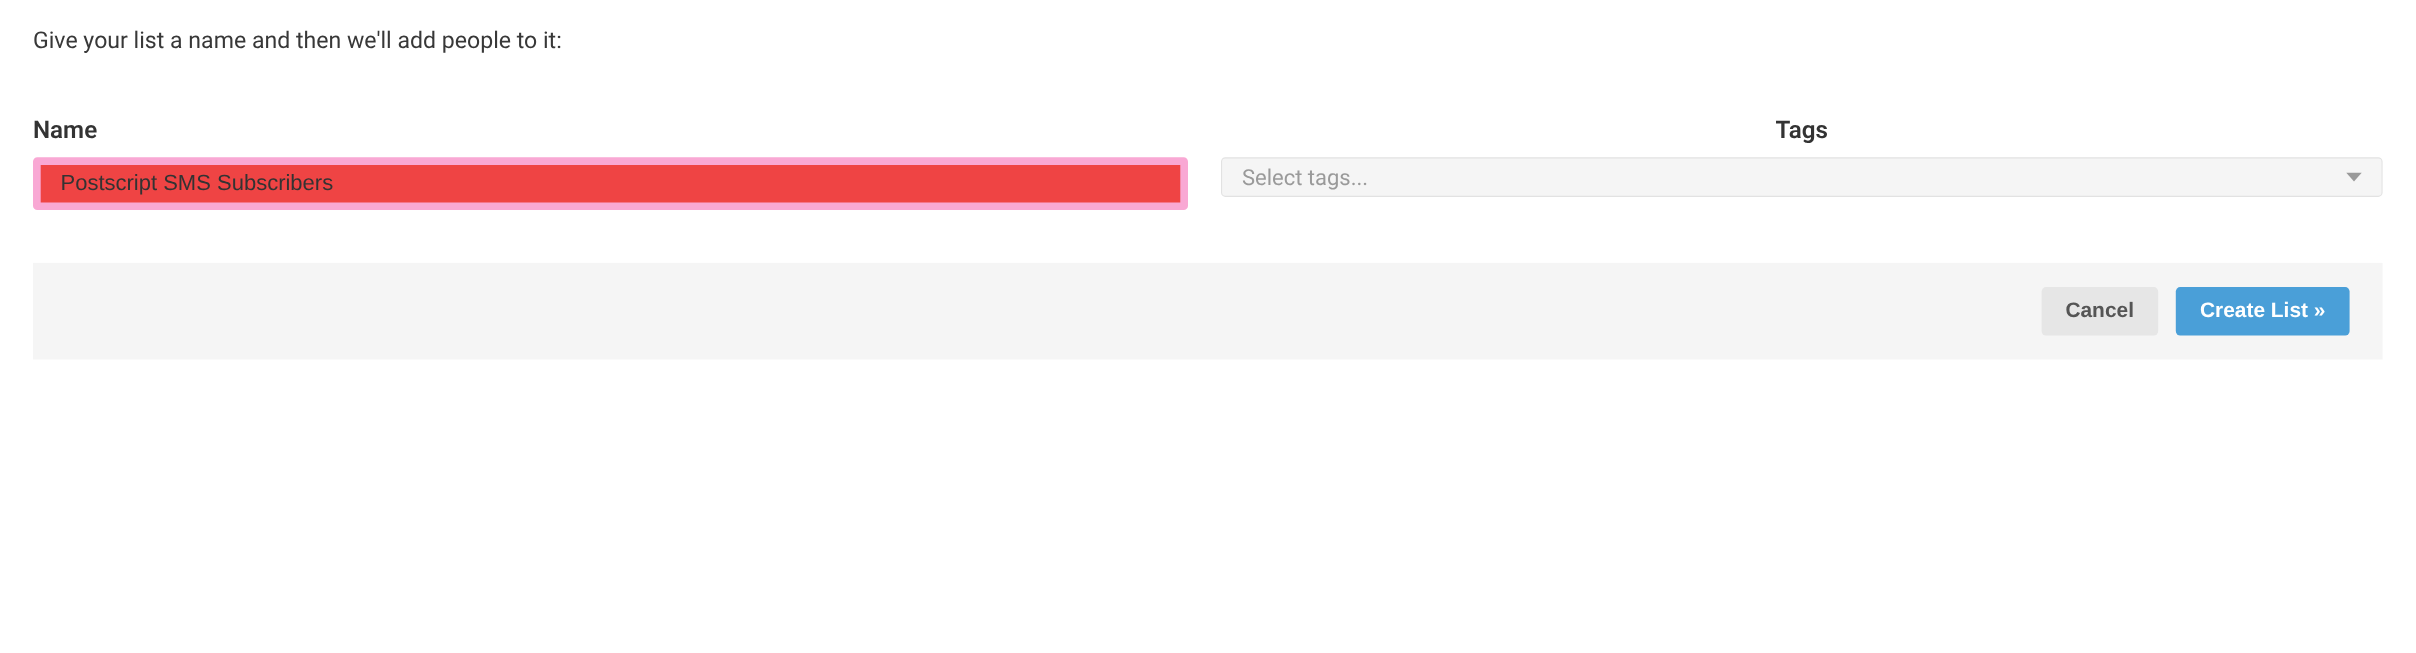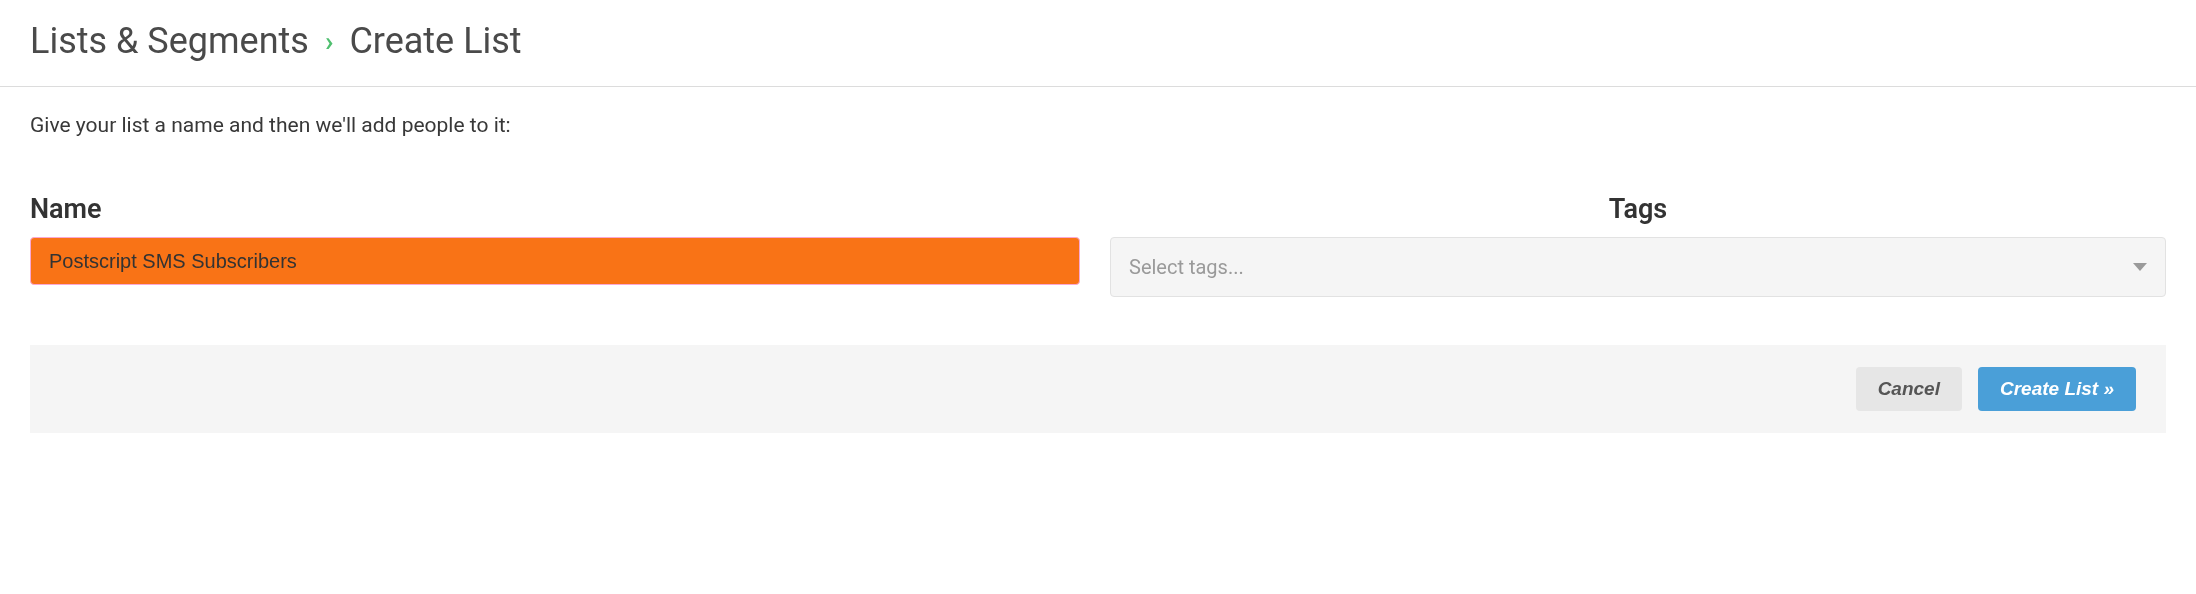--- a/index.html
+++ b/index.html
@@ -46,40 +46,40 @@
       align-items: flex-start;
     }
     .field-name {
       flex: 0 0 1050px;
     }
     .field-tags {
       flex: 1;
       text-align: center;
     }
     .field-label {
-      font-size: 27px;
+      font-size: 22px;
       font-weight: 600;
       color: #333333;
       margin-bottom: 12px;
       display: block;
     }
     .text-input {
       width: 100%;
       height: 48px;
       padding: 0 18px;
       font-size: 20px;
       color: #333333;
-      background: #f97316;
-      border: 1px solid #f9a8d4;
+      background: #ef4444;
+      border: 7px solid #f9a8d4;
       border-radius: 4px;
       outline: none;
     }
     .tags-select {
       width: 100%;
-      height: 60px;
+      height: 36px;
       padding: 12px 18px;
       background: #f5f5f5;
       border: 1px solid #e2e2e2;
       border-radius: 4px;
       display: flex;
       align-items: center;
       justify-content: space-between;
       cursor: pointer;
     }
     .tags-placeholder {
@@ -104,42 +104,34 @@
     .btn {
       height: 44px;
       padding: 0 22px;
       font-size: 19px;
       font-weight: 600;
       border: none;
       border-radius: 4px;
       cursor: pointer;
       display: inline-flex;
       align-items: center;
-      font-style: italic;
     }
     .btn-cancel {
       background: #e6e6e6;
       color: #555555;
     }
     .btn-primary {
       background: #4a9fd8;
       color: #ffffff;
     }
   </style>
 </head>
 <body>
 
 <div class="page">
-  <div class="header">
-    <div class="breadcrumb">
-      <span>Lists &amp; Segments</span>
-      <span class="breadcrumb-sep">›</span>
-      <span>Create List</span>
-    </div>
-  </div>
 
   <div class="content">
     <p class="instruction">Give your list a name and then we'll add people to it:</p>
 
     <div class="form-row">
       <div class="field-name">
         <label class="field-label">Name</label>
         <input type="text" class="text-input" value="Postscript SMS Subscribers" style="">
       </div>
 

